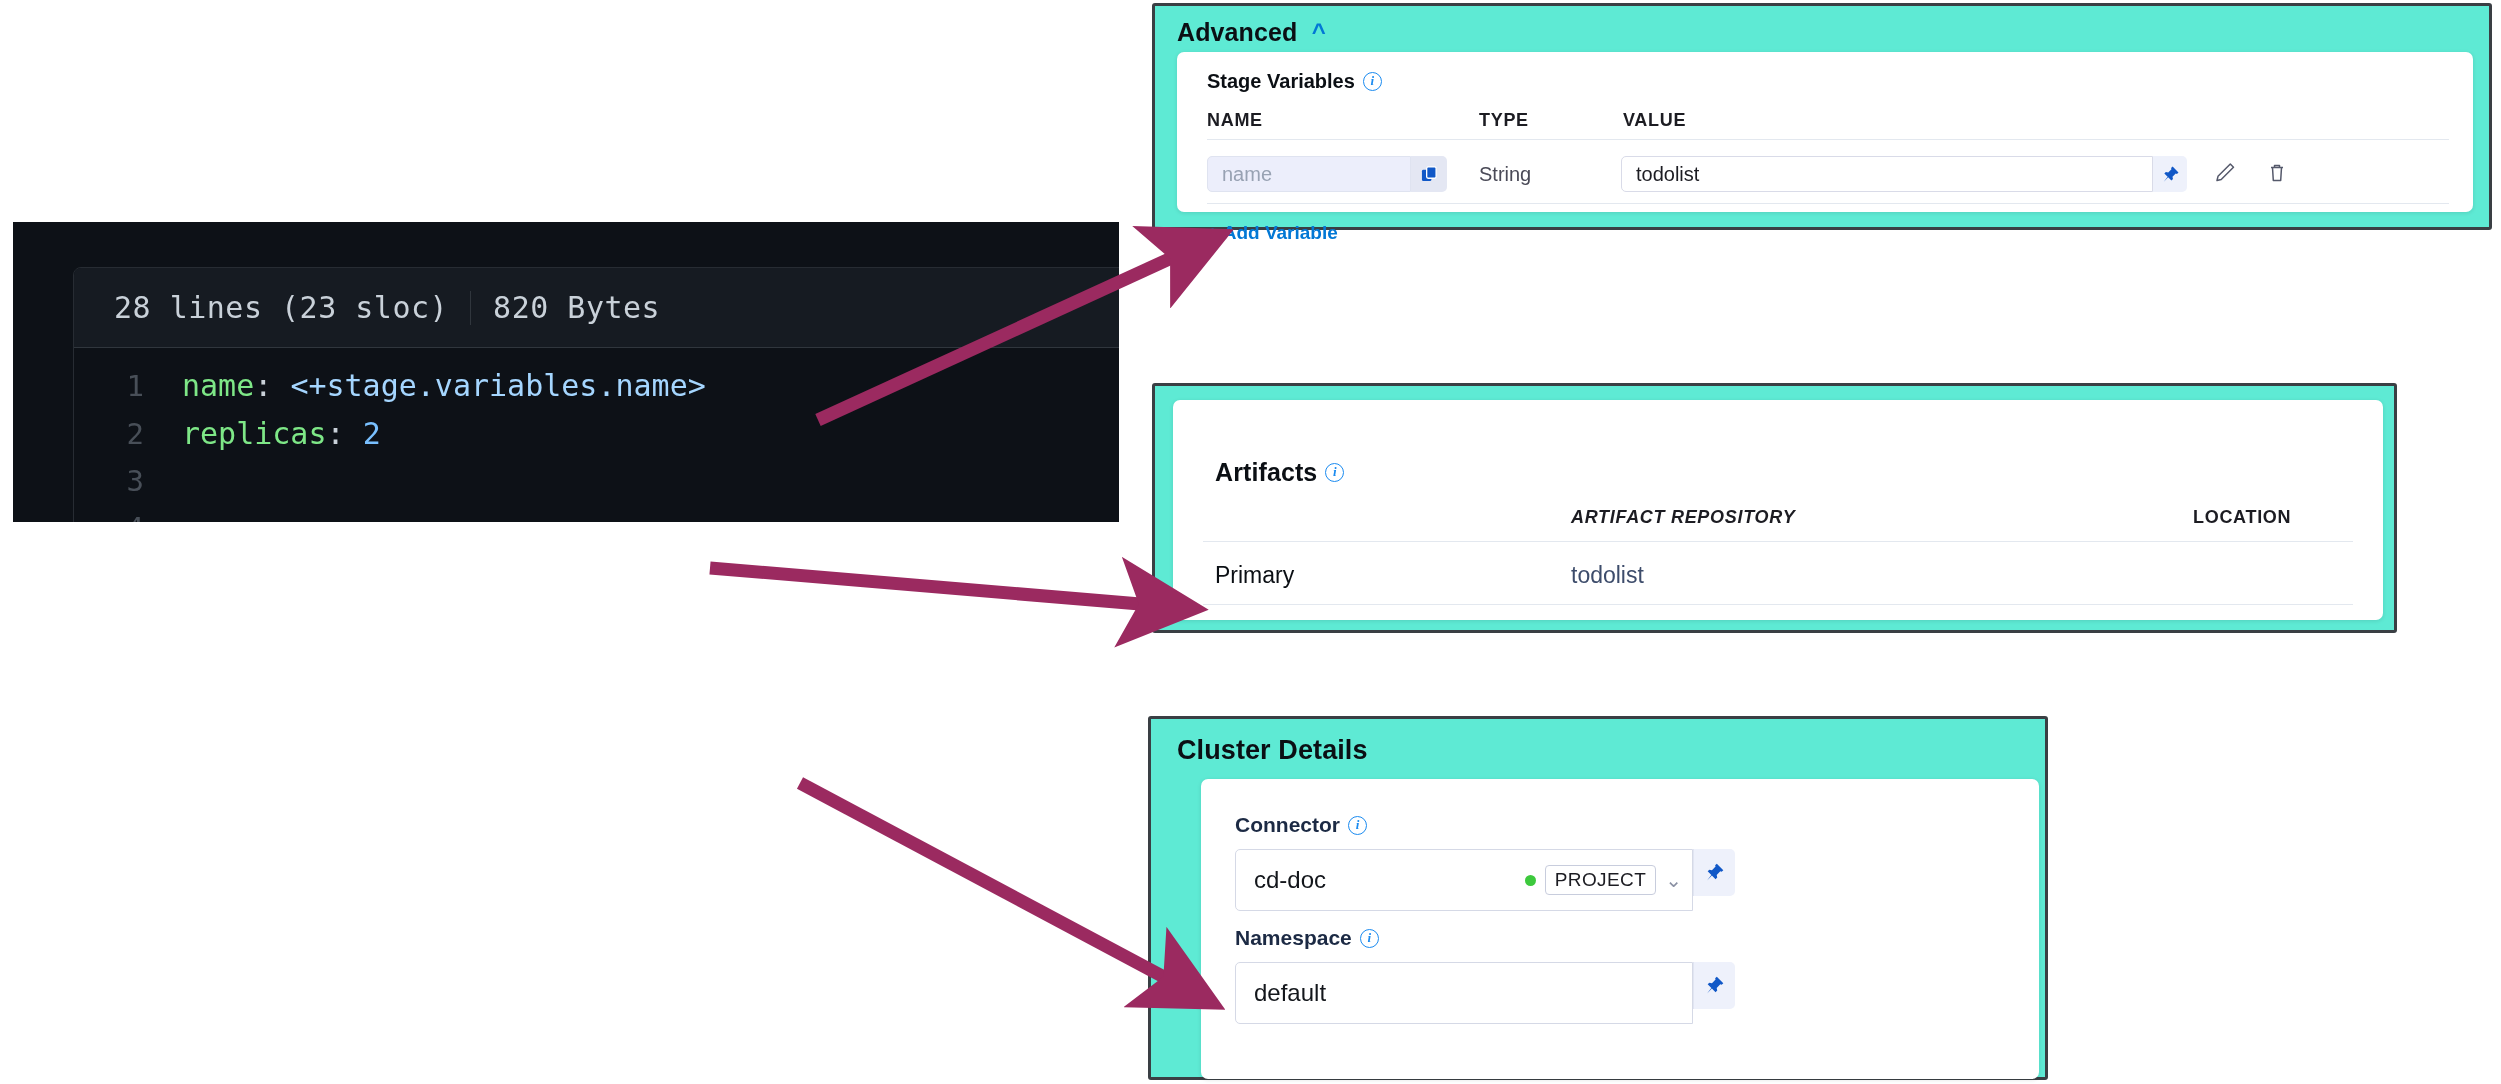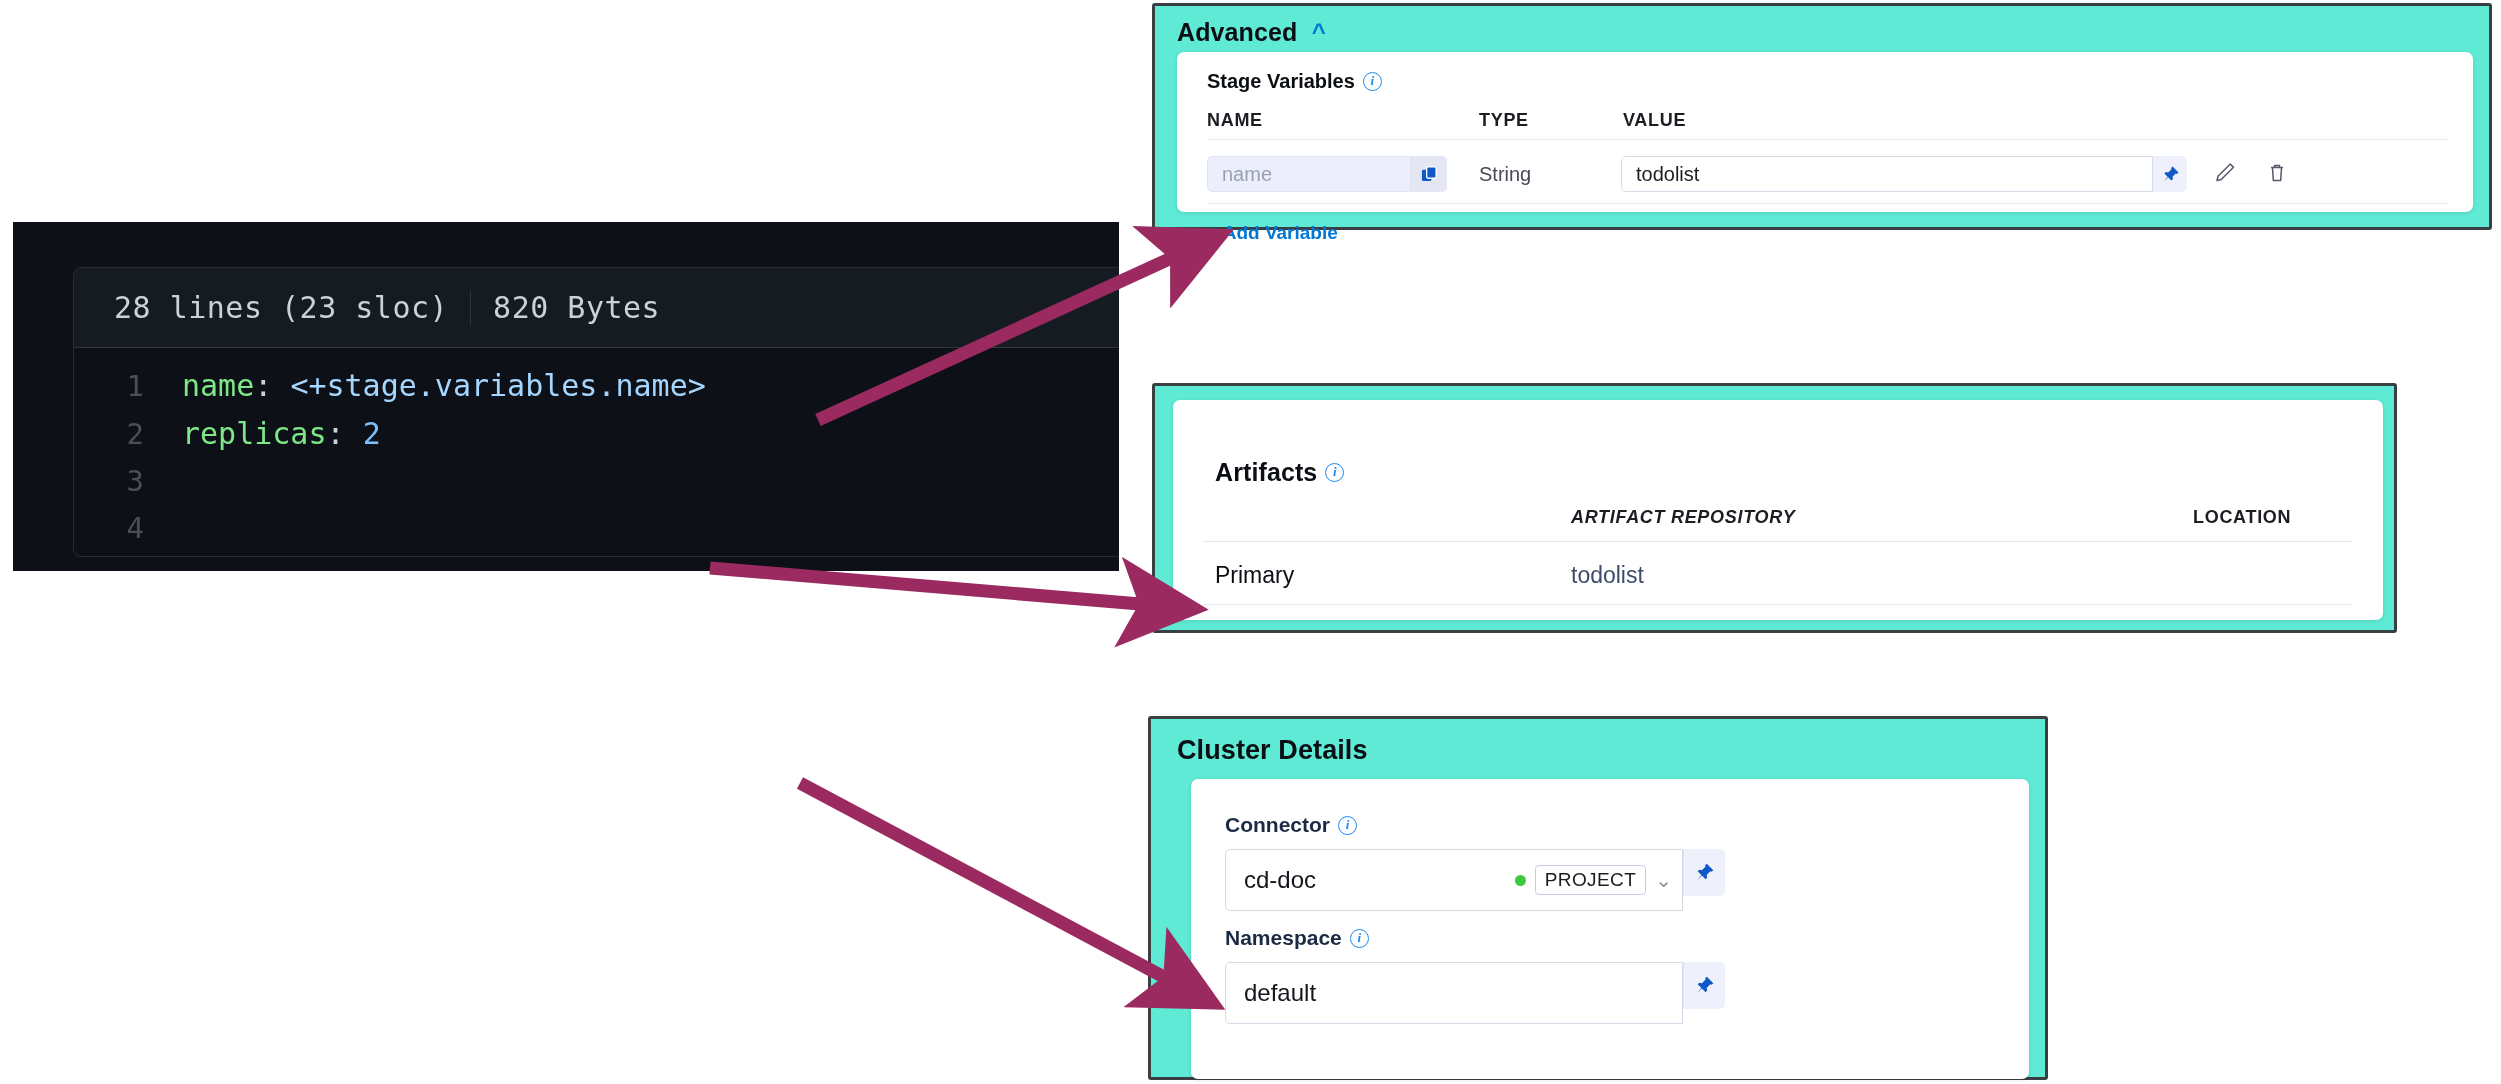--- a/index.html
+++ b/index.html
@@ -9,21 +9,21 @@
     background: #ffffff;
     font-family: "Liberation Sans", sans-serif;
     overflow: hidden;
   }
   #root { position: relative; width: 2501px; height: 1084px; background: #fff; }
 
   
   .code-panel {
     position: absolute;
     left: 13px; top: 222px;
-    width: 1106px; height: 349px;
+    width: 1106px; height: 300px;
     background: #0d1117;
     overflow: hidden;
   }
   .code-card {
     position: absolute;
     left: 60px; top: 45px;
     width: 1120px; height: 290px;
     background: #0d1117;
     border: 1px solid #272c33;
     border-radius: 8px;
@@ -166,21 +166,21 @@
   
   #artifacts-panel { left: 1152px; top: 383px; width: 1245px; height: 250px; }
   #artifacts-inner { position: absolute; left: 18px; top: 14px; width: 1210px; height: 220px; }
   .art-primary { font-size: 23px; color: #0b0f14; font-weight: normal; }
   .dockerhub-text { font-size: 23px; color: #4a4f6b; }
   .dot-green { width: 13px; height: 13px; border-radius: 50%; background: #3dc93d; display:inline-block; }
   .art-location { font-size: 23px; color: #3d4c6b; }
 
   
   #cluster-panel { left: 1148px; top: 716px; width: 900px; height: 364px; }
-  #cluster-inner { position:absolute; left: 40px; top: 60px; width: 838px; height: 300px; }
+  #cluster-inner { position:absolute; left: 50px; top: 60px; width: 838px; height: 300px; }
   .field-label {
     font-size: 21px; font-weight: bold; color: #1c2a44;
     display: inline-flex; align-items: center; gap: 8px;
   }
   .field-input {
     background: #fff;
     border: 1px solid #d5d9e6;
     border-radius: 5px;
     height: 62px;
     display: flex; align-items: center;

